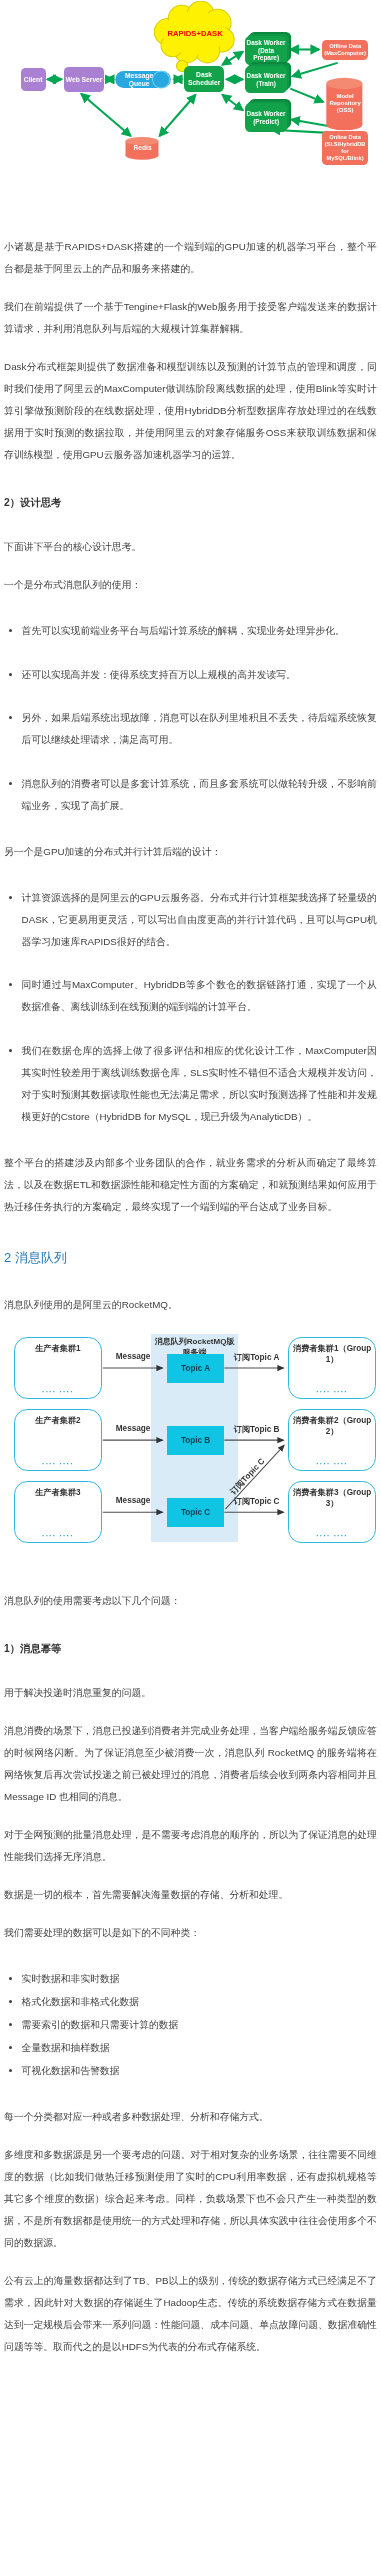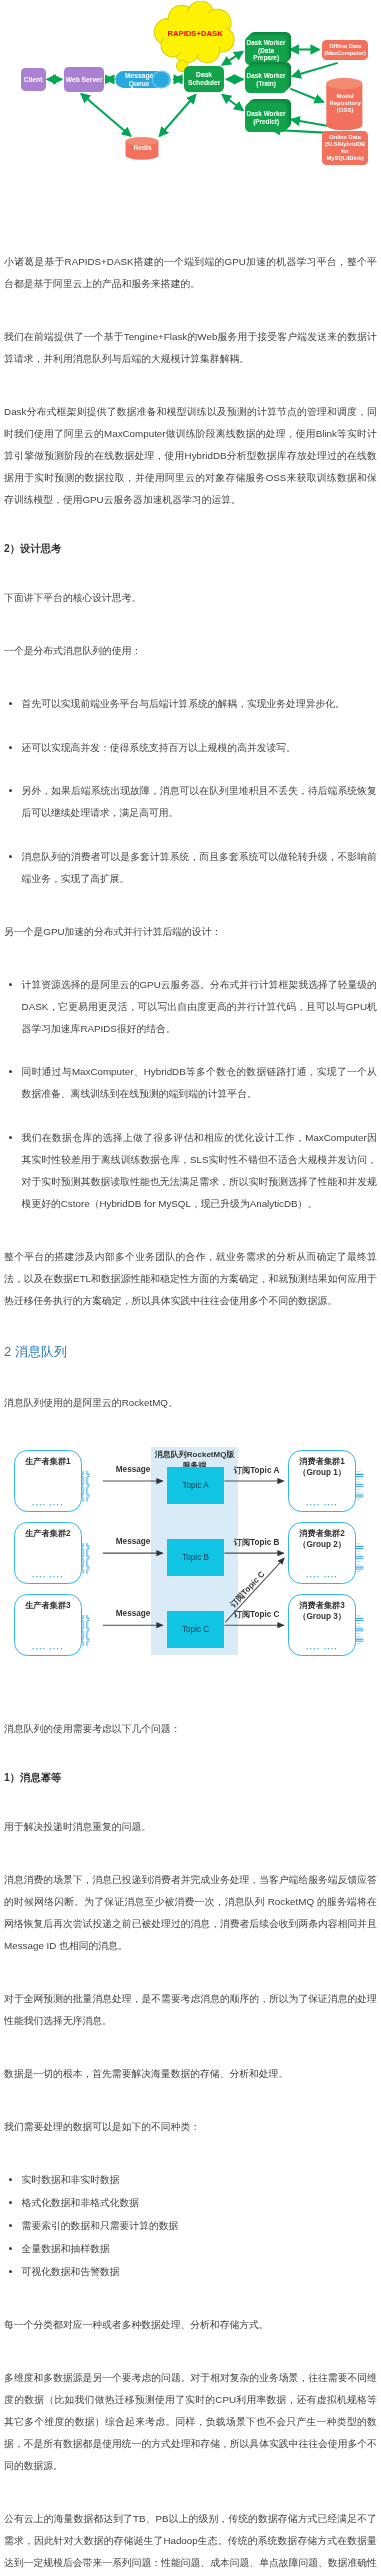--- a/index.html
+++ b/index.html
@@ -1,18 +1,18 @@
 <!DOCTYPE html>
 <html style="font-size:8.2px"><head>
 <meta charset="utf-8">
 <style>
   html,body{margin:0;padding:0;background:#ffffff;}
   body{width:381px;font-family:"Liberation Sans","DejaVu Sans",sans-serif;color:#3f3f3f;}
   .article{padding:1px 4.1px 15.5px 4.1px;}
-  p.body{font-size:9.8px;line-height:22px;margin:31px 0;text-align:justify;}
+  p.body{font-size:9.8px;line-height:22px;margin:16px 0;text-align:justify;}
   ul.blist{margin:24px 0;padding-left:17.5px;}
   ul.blist li{font-size:9.8px;line-height:22px;text-align:justify;}
   ul.spaced li{margin-bottom:21.6px;}
   ul.spaced li:last-child{margin-bottom:0;}
   ul.tight li{margin-bottom:1px;}
   h3.sub{font-size:10.3px;color:#333;font-weight:bold;margin:30px 0 26px;}
   h2.sec{font-size:13px;color:#2878b5;font-weight:normal;margin:31px 0 27px;}
   .fig{position:relative;margin:0;}
   .fig *{box-sizing:border-box;}
   .abs{position:absolute;}
@@ -23,26 +23,26 @@
          display:flex;align-items:center;justify-content:center;text-align:center;}
   .worker{box-shadow:2.1px -2.1px 0 #0e9647,4.1px -4.1px 0 #0b8740;font-size:6.4px;line-height:7.7px;padding:1px;}
   .pnode{background:#aa80d2;color:#fff;font-weight:bold;border-radius:4.6px;font-size:6.7px;line-height:7.7px;
          display:flex;align-items:center;justify-content:center;text-align:center;}
   .rnode{background:#f2705c;color:#fff;font-weight:bold;border-radius:4.6px;font-size:5.7px;line-height:7.2px;
          display:flex;align-items:center;justify-content:center;text-align:center;padding:1px;}
   .cloudtxt{color:#ff0000;font-weight:bold;font-size:7.7px;}
   .cyl-lbl{color:#fff;font-weight:bold;}
   
   #fig-mq{height:242px;}
-  .cluster{position:absolute;width:68px;height:62px;border:1.5px solid #2cb8e0;border-radius:13.4px;background:#fff;}
+  .cluster{position:absolute;width:88px;height:62px;border:1.5px solid #2cb8e0;border-radius:13.4px;background:#fff;}
   .cluster .ttl{position:absolute;top:5.2px;left:0;width:100%;text-align:center;font-size:8.2px;color:#333;font-weight:bold;}
   .cluster .dots{position:absolute;bottom:2.1px;left:0;width:100%;text-align:center;font-size:7.7px;color:#2d9fd8;font-weight:bold;letter-spacing:1px;}
   .mq-panel{position:absolute;left:147px;top:2.1px;width:87px;height:208px;background:#d8ebf7;}
   .mq-panel-ttl{position:absolute;left:147px;width:87px;text-align:center;font-size:8px;color:#333;font-weight:bold;line-height:10.8px;}
-  .topic{position:absolute;left:163px;width:57px;height:37px;background:#10c4e4;color:#143a52;font-weight:normal;font-size:8.2px;
+  .topic{position:absolute;left:163px;width:57px;height:29px;background:#10c4e4;color:#143a52;font-weight:bold;font-size:8.2px;
          display:flex;align-items:center;justify-content:center;}
   .mq-lbl{position:absolute;font-size:8.2px;color:#333;font-weight:bold;text-align:center;}
 </style>
 </head>
 <body>
 
 <div class="article">
 
   <div class="fig" id="fig-arch">
     <svg class="abs" width="381" height="219" viewBox="0 0 740 425" style="left:0;top:0">
@@ -131,21 +131,21 @@
   </ul>
 
   <p class="body">另一个是GPU加速的分布式并行计算后端的设计：</p>
 
   <ul class="blist spaced">
     <li>计算资源选择的是阿里云的GPU云服务器。分布式并行计算框架我选择了轻量级的DASK，它更易用更灵活，可以写出自由度更高的并行计算代码，且可以与GPU机器学习加速库RAPIDS很好的结合。</li>
     <li>同时通过与MaxComputer、HybridDB等多个数仓的数据链路打通，实现了一个从数据准备、离线训练到在线预测的端到端的计算平台。</li>
     <li>我们在数据仓库的选择上做了很多评估和相应的优化设计工作，MaxComputer因其实时性较差用于离线训练数据仓库，SLS实时性不错但不适合大规模并发访问，对于实时预测其数据读取性能也无法满足需求，所以实时预测选择了性能和并发规模更好的Cstore（HybridDB for MySQL，现已升级为AnalyticDB）。</li>
   </ul>
 
-  <p class="body">整个平台的搭建涉及内部多个业务团队的合作，就业务需求的分析从而确定了最终算法，以及在数据ETL和数据源性能和稳定性方面的方案确定，和就预测结果如何应用于热迁移任务执行的方案确定，所以具体实践中往往会使用多个不同的数据源。</p>
+  <p class="body">整个平台的搭建涉及内部多个业务团队的合作，就业务需求的分析从而确定了最终算法，以及在数据ETL和数据源性能和稳定性方面的方案确定，和就预测结果如何应用于热迁移任务执行的方案确定，最终实现了一个端到端的平台达成了业务目标。</p>
 
   <h2 class="sec">2  消息队列</h2>
   <p class="body">消息队列使用的是阿里云的RocketMQ。</p>
 
   <div class="fig" id="fig-mq">
     <div class="mq-panel"></div>
     <div class="mq-panel-ttl" style="top:5.2px;">消息队列RocketMQ版</div>
     <div class="mq-panel-ttl" style="top:16px;">服务端</div>
 
     <svg class="abs" style="left:0;top:0" width="381" height="242" viewBox="0 0 740 470">

